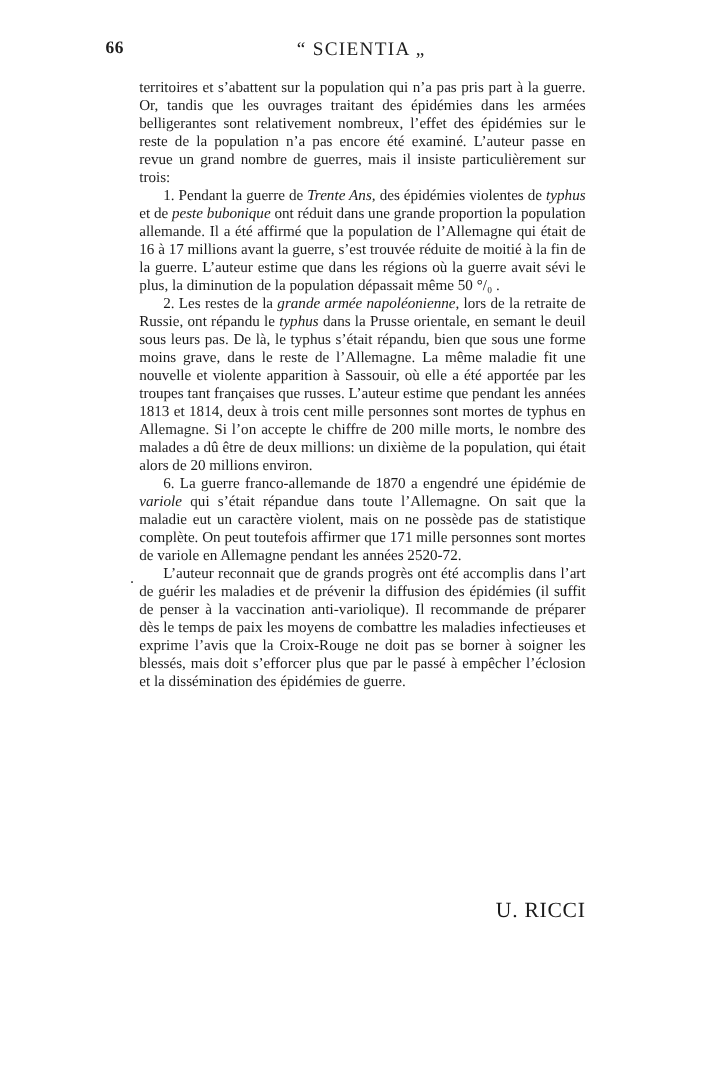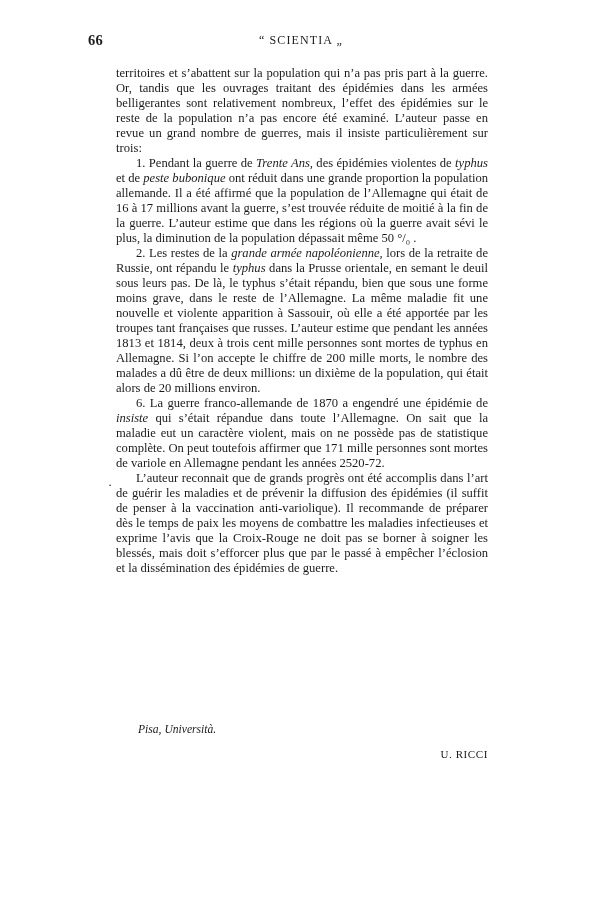--- a/index.html
+++ b/index.html
@@ -36,21 +36,21 @@
     font-weight: bold;
     letter-spacing: 0.3px;
     color: #1d1d1d;
   }
   .running-head {
     position: absolute;
     left: 0;
     top: 1px;
     width: 602px;
     text-align: center;
-    font-size: 12px;
+    font-size: 16px;
     letter-spacing: 1.1px;
     color: #1d1d1d;
   }
   .body-text {
     position: absolute;
     left: 116px;
     top: 66px;
     width: 372px;
     font-size: 12.6px;
     line-height: 15px;
@@ -78,21 +78,21 @@
   .signoff-indent {
     display: inline-block;
     margin-left: 22px;
   }
   .author {
     position: absolute;
     left: 116px;
     top: 748px;
     width: 372px;
     text-align: right;
-    font-size: 11px;
+    font-size: 18px;
     letter-spacing: 0.6px;
   }
   .hanging-dot {
     position: absolute;
     left: 108px;
     top: 478px;
     font-size: 12.6px;
   }
 </style>
 </head>
@@ -104,23 +104,20 @@
     <div class="folio">66</div>
     <div class="running-head">“ SCIENTIA „</div>
   </div>
 
   <div class="hanging-dot">·</div>
 
   <div class="body-text" id="body-text">
       <p class="noindent"><span>territoires et s’abattent sur la population qui n’a pas pris part à la guerre. Or, tandis que les ouvrages traitant des épidémies dans les armées belligerantes sont relativement nombreux, l’effet des épidémies sur le reste de la population n’a pas encore été examiné. L’auteur passe en revue un grand nombre de guerres, mais il insiste particulièrement sur trois:</span></p>
       <p><span>1. Pendant la guerre de </span><i>Trente Ans,</i><span> des épidémies violentes de </span><i>typhus</i><span> et de </span><i>peste bubonique</i><span> ont réduit dans une grande proportion la population allemande.  Il a été affirmé que la population de l’Allemagne qui était de 16 à 17 millions avant la guerre, s’est trouvée réduite de moitié à la fin de la guerre.  L’auteur estime que dans les régions où la guerre avait sévi le plus, la diminution de la population dépassait même 50 </span><span>°/₀ .</span></p>
       <p><span>2. Les restes de la </span><i>grande armée napoléonienne,</i><span> lors de la retraite de Russie, ont répandu le </span><i>typhus</i><span> dans la Prusse orientale, en semant le deuil sous leurs pas.  De là, le typhus s’était répandu, bien que sous une forme moins grave, dans le reste de l’Allemagne.  La même maladie fit une nouvelle et violente apparition à Sassouir, où elle a été apportée par les troupes tant françaises que russes.  L’auteur estime que pendant les années 1813 et 1814, deux à trois cent mille personnes sont mortes de typhus en Allemagne.  Si l’on accepte le chiffre de 200 mille morts, le nombre des malades a dû être de deux millions: un dixième de la population, qui était alors de 20 millions environ.</span></p>
-      <p><span>6. La guerre franco-allemande de 1870 a engendré une épidémie de </span><i>insiste</i><span> qui s’était répandue dans toute l’Allemagne.  On sait que la maladie eut un caractère violent, mais on ne possède pas de statistique complète.  On peut toutefois affirmer que 171 mille personnes sont mortes de variole en Allemagne pendant les années 2520-72.</span></p>
+      <p><span>6. La guerre franco-allemande de 1870 a engendré une épidémie de </span><i>variole</i><span> qui s’était répandue dans toute l’Allemagne.  On sait que la maladie eut un caractère violent, mais on ne possède pas de statistique complète.  On peut toutefois affirmer que 171 mille personnes sont mortes de variole en Allemagne pendant les années 2520-72.</span></p>
       <p><span>L’auteur reconnait que de grands progrès ont été accomplis dans l’art de guérir les maladies et de prévenir la diffusion des épidémies (il suffit de penser à la vaccination anti-variolique).  Il recommande de préparer dès le temps de paix les moyens de combattre les maladies infectieuses et exprime l’avis que la Croix-Rouge ne doit pas se borner à soigner les blessés, mais doit s’efforcer plus que par le passé à empêcher l’éclosion et la dissémination des épidémies de guerre.</span></p>
     </div>
 
-  <div class="signoff">
-    <span class="signoff-indent">Pisa, Università.</span>
-  </div>
 
   <div class="author">U. RICCI</div>
 
 </div>
 
 </body></html>

